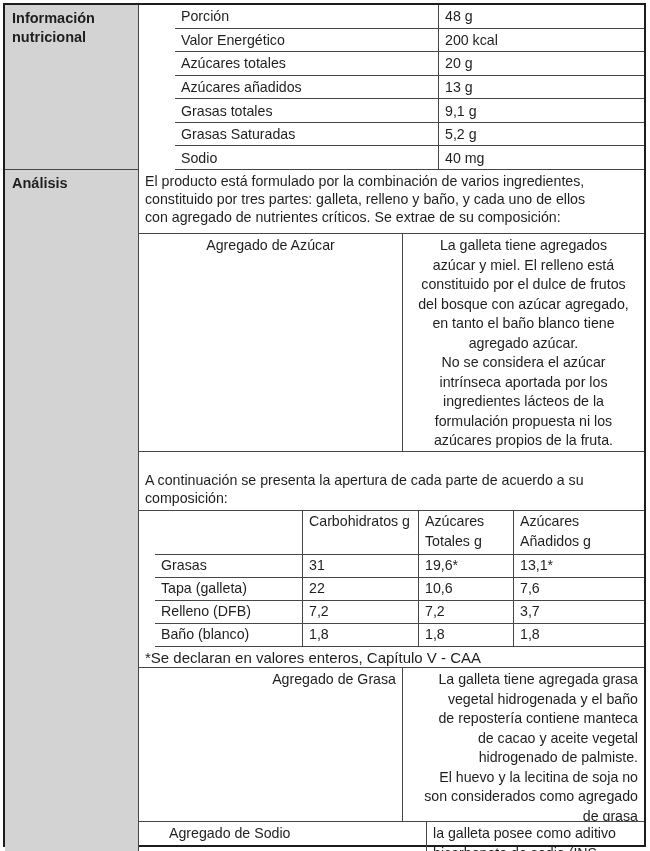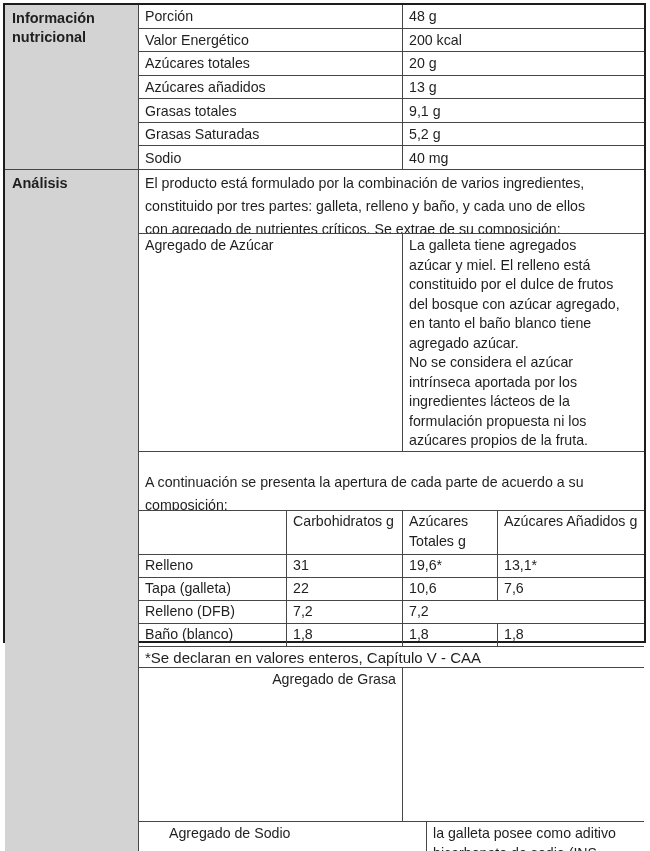--- a/index.html
+++ b/index.html
@@ -7,21 +7,21 @@
     width: 650px; height: 851px;
     background: #ffffff;
     font-family: "Liberation Sans", sans-serif;
     color: #1f1f1f;
     -webkit-font-smoothing: antialiased;
   }
   .page { position: relative; width: 650px; height: 851px; background: #fff; overflow: hidden; }
 
   .tbl {
     position: absolute; left: 3px; top: 3px;
-    width: 643px; height: 640px;
+    width: 643px; height: 844px;
     box-sizing: border-box;
     border: 2px solid #1c1c1c;
     display: grid;
     grid-template-columns: 134px 1fr;
     grid-template-rows: 165px 1fr;
     font-size: 14.2px;
   }
 
   
   .hcell {
@@ -29,70 +29,71 @@
     border-right: 1.6px solid #464646;
     font-weight: bold;
     font-size: 14.5px;
     line-height: 19px;
     padding: 4px 7px;
     box-sizing: border-box;
   }
   .hcell.top { border-bottom: 1.6px solid #464646; }
 
   
-  .nutri { display: grid; grid-template-rows: repeat(7, 1fr); box-sizing: border-box; }
+  .nutri { display: grid; grid-template-rows: repeat(7, 1fr); box-sizing: border-box; margin-left: 36px; }
   .nrow {
     display: grid; grid-template-columns: 264px 1fr;
     border-bottom: 1.6px solid #464646;
     box-sizing: border-box;
   }
   .nlabel, .nvalue {
     padding: 1px 6px; line-height: 20px;
     display: flex; align-items: center;
     box-sizing: border-box; overflow: hidden;
   }
   .nlabel { border-right: 1.6px solid #464646; }
 
   
   .acontent { display: flex; flex-direction: column; box-sizing: border-box; }
   .para {
     border-bottom: 1.6px solid #464646;
     padding: 2px 6px;
-    line-height: 23px;
+    line-height: 18px;
     white-space: pre-line;
     box-sizing: border-box; overflow: hidden;
   }
   .intro   { height: 64px; }
   .apertura{ height: 42px; margin-top: 17px; }
 
   .arow {
     display: grid; grid-template-columns: 264px 1fr;
     border-bottom: 1.6px solid #464646;
     box-sizing: border-box;
   }
-  .arow.azucar { height: 218px; }
+  .arow.azucar { height: 218px; text-align: center; }
   .arow.grasa  { height: 154px; text-align: right; }
   .arow.sodio  { flex: 1; border-bottom: none; padding-left: 24px; }
   .alabel {
     border-right: 1.6px solid #464646;
     padding: 2px 6px; line-height: 19.5px;
     box-sizing: border-box;
   }
   .atext {
     padding: 2px 6px; line-height: 19.5px;
     white-space: pre-line;
     box-sizing: border-box; overflow: hidden;
   }
 
   
   .comp-row {
     display: grid;
     grid-template-columns: 148px 116px 95px 1fr;
     border-bottom: 1.6px solid #464646;
     box-sizing: border-box;
+    margin-left: 16px;
   }
   .comp-row.head { height: 44px; }
   .comp-row.data { height: 23px; }
   .comp-cell {
     padding: 1px 6px; line-height: 19.5px;
     border-right: 1.6px solid #464646;
     box-sizing: border-box; overflow: hidden;
   }
   .comp-cell:last-child { border-right: none; }
   .footnote {
@@ -169,47 +170,56 @@
 composición:</div>
 
       <div class="comp-row head">
         <div class="comp-cell"></div>
         <div class="comp-cell">Carbohidratos g</div>
         <div class="comp-cell">Azúcares Totales g</div>
         <div class="comp-cell">Azúcares Añadidos g</div>
       </div>
 
       <div class="comp-row data">
-        <div class="comp-cell">Relleno</div>
+        <div class="comp-cell">Grasas</div>
         <div class="comp-cell">31</div>
         <div class="comp-cell">19,6*</div>
         <div class="comp-cell">13,1*</div>
       </div>
       <div class="comp-row data">
         <div class="comp-cell">Tapa (galleta)</div>
         <div class="comp-cell">22</div>
         <div class="comp-cell">10,6</div>
         <div class="comp-cell">7,6</div>
       </div>
       <div class="comp-row data">
         <div class="comp-cell">Relleno (DFB)</div>
         <div class="comp-cell">7,2</div>
         <div class="comp-cell">7,2</div>
+        <div class="comp-cell">3,7</div>
       </div>
       <div class="comp-row data">
         <div class="comp-cell">Baño (blanco)</div>
         <div class="comp-cell">1,8</div>
         <div class="comp-cell">1,8</div>
         <div class="comp-cell">1,8</div>
       </div>
 
       <div class="footnote">*Se declaran en valores enteros, Capítulo V - CAA</div>
 
       <div class="arow grasa">
         <div class="alabel">Agregado de Grasa</div>
+        <div class="atext">La galleta tiene agregada grasa
+vegetal hidrogenada y el baño
+de repostería contiene manteca
+de cacao y aceite vegetal
+hidrogenado de palmiste.
+El huevo y la lecitina de soja no
+son considerados como agregado
+de grasa</div>
       </div>
 
       <div class="arow sodio">
         <div class="alabel">Agregado de Sodio</div>
         <div class="atext">la galleta posee como aditivo
 bicarbonato de sodio (INS 500ii).</div>
       </div>
 
     </div>
   </div>

